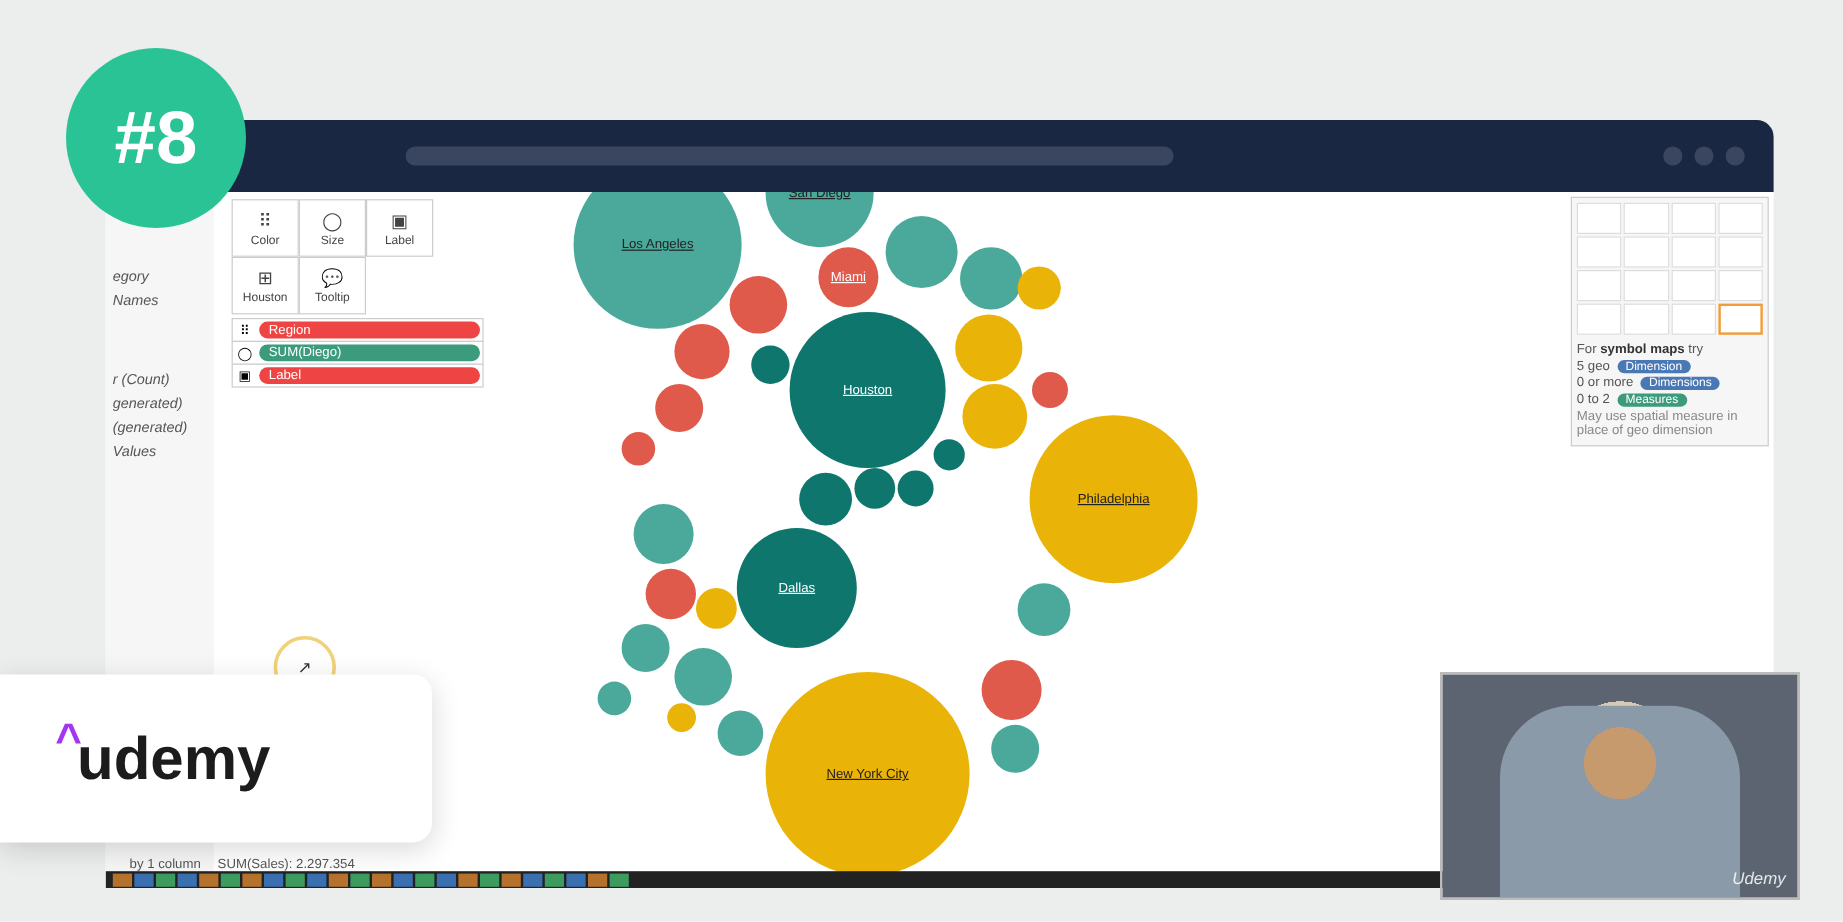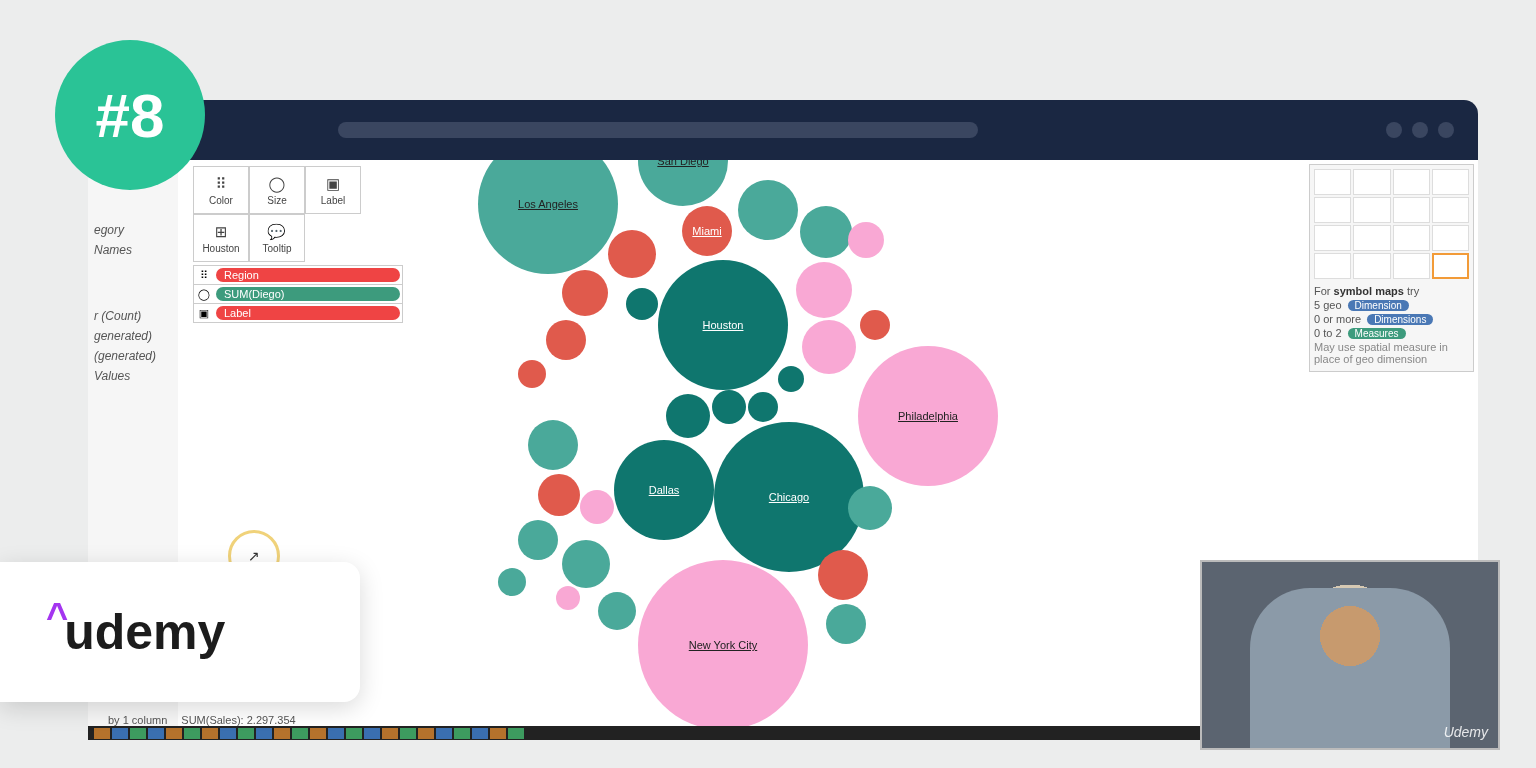--- a/index.html
+++ b/index.html
@@ -23,21 +23,21 @@
 .mark-cell .ico { width:18px; height:18px; margin-bottom:2px; display:flex; align-items:center; justify-content:center; font-size:15px; }
 .encode-list { margin-top:4px; width:210px; }
 .encode-row { display:flex; align-items:center; height:20px; border:1px solid #ccc; margin-top:-1px; background:#fff; }
 .encode-row .ic { width:20px; text-align:center; font-size:11px; }
 .pill { flex:1; margin:1px 2px; border-radius:9px; color:#fff; font-size:11px; padding:1px 8px; }
 .pill-blue { background:#ef4444; }
 .pill-green{ background:#3d9b7d; }
 
 .canvas { position:absolute; left:260px; top:0; width:950px; height:560px; }
 .bubble { position:absolute; border-radius:50%; display:flex; align-items:center; justify-content:center; font-size:11px; color:#222;text-decoration:underline; }
-.teal{background:#4aa99a;} .blue{background:#0f766e;color:#fff;} .orange{background:#f9a8d4;} .red{background:#e05a4c;}
+.teal{background:#4aa99a;} .blue{background:#0f766e;color:#fff;} .orange{background:#eab308;} .red{background:#e05a4c;}
 
 .cursor-ring { position:absolute; left:140px; top:370px; width:52px; height:52px; border:3px solid #f0d27a; border-radius:50%; display:flex; align-items:center; justify-content:center; }
 .cursor-ring::after{content:"↖"; font-size:14px; color:#333; transform:scaleX(-1);}
 
 .showme { position:absolute; right:4px; top:4px; width:165px; background:#f6f6f6; border:1px solid #ccc; padding:4px; font-size:11px; color:#555; }
 .sm-grid { display:grid; grid-template-columns:repeat(4,1fr); gap:2px; margin-bottom:6px;}
 .sm-grid div{ height:26px; background:#fff; border:1px solid #ddd;}
 .sm-grid .hl{ border:2px solid #f29b38; }
 .sm-text b{color:#333;}
 .sm-pill{ display:inline-block; background:#4a78b5; color:#fff; border-radius:8px; padding:0 7px; font-size:10px; margin-left:3px;}
@@ -148,23 +148,20 @@
           <span>Miami</span>
         </div>
       <div class="bubble blue" style="left:310px;top:100px;width:130px;height:130px">
           <span>Houston</span>
         </div>
       <div class="bubble orange" style="left:510px;top:186px;width:140px;height:140px">
           <span>Philadelphia</span>
         </div>
       <div class="bubble blue" style="left:266px;top:280px;width:100px;height:100px">
           <span>Dallas</span>
-        </div>
-      <div class="bubble blue" style="left:366px;top:262px;width:150px;height:150px">
-          <span>Chicago</span>
         </div>
       <div class="bubble orange" style="left:290px;top:400px;width:170px;height:170px">
           <span>New York City</span>
         </div>
 
       <div class="bubble teal" style="left:390px;top:20px;width:60px;height:60px"></div>
       <div class="bubble teal" style="left:452px;top:46px;width:52px;height:52px"></div>
       <div class="bubble red" style="left:260px;top:70px;width:48px;height:48px"></div>
       <div class="bubble red" style="left:214px;top:110px;width:46px;height:46px"></div>
       <div class="bubble orange" style="left:448px;top:102px;width:56px;height:56px"></div>

